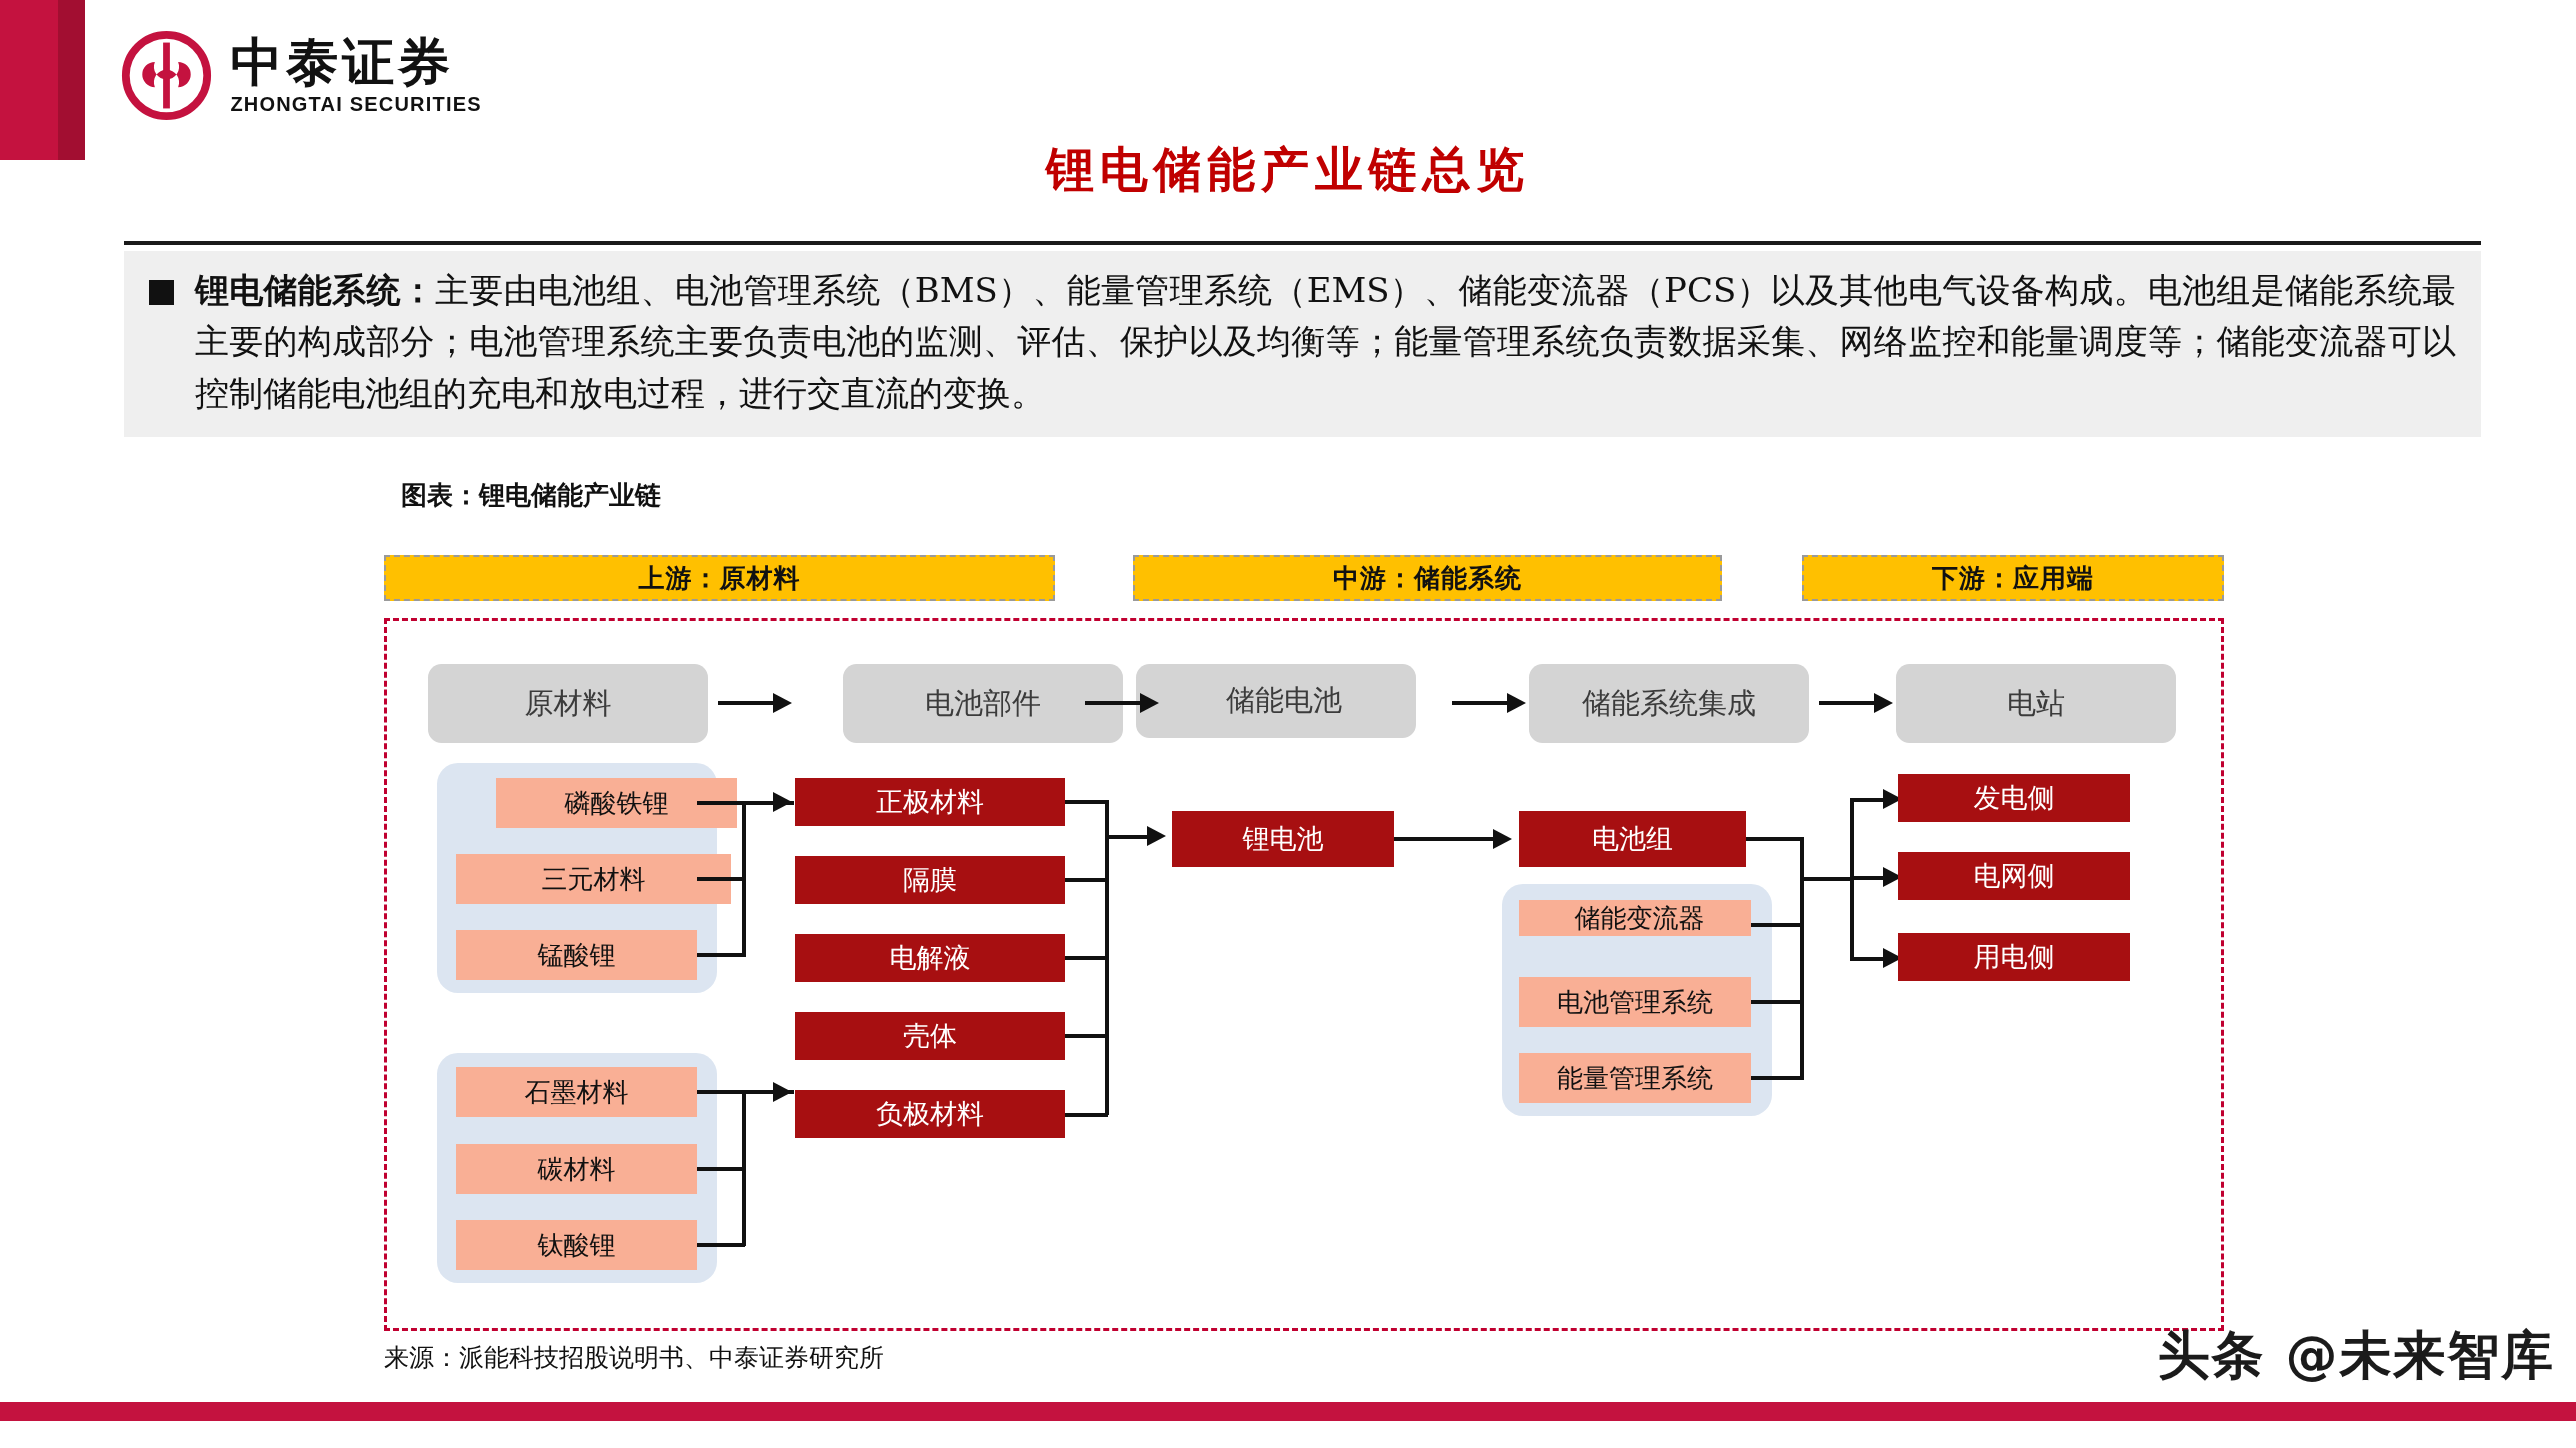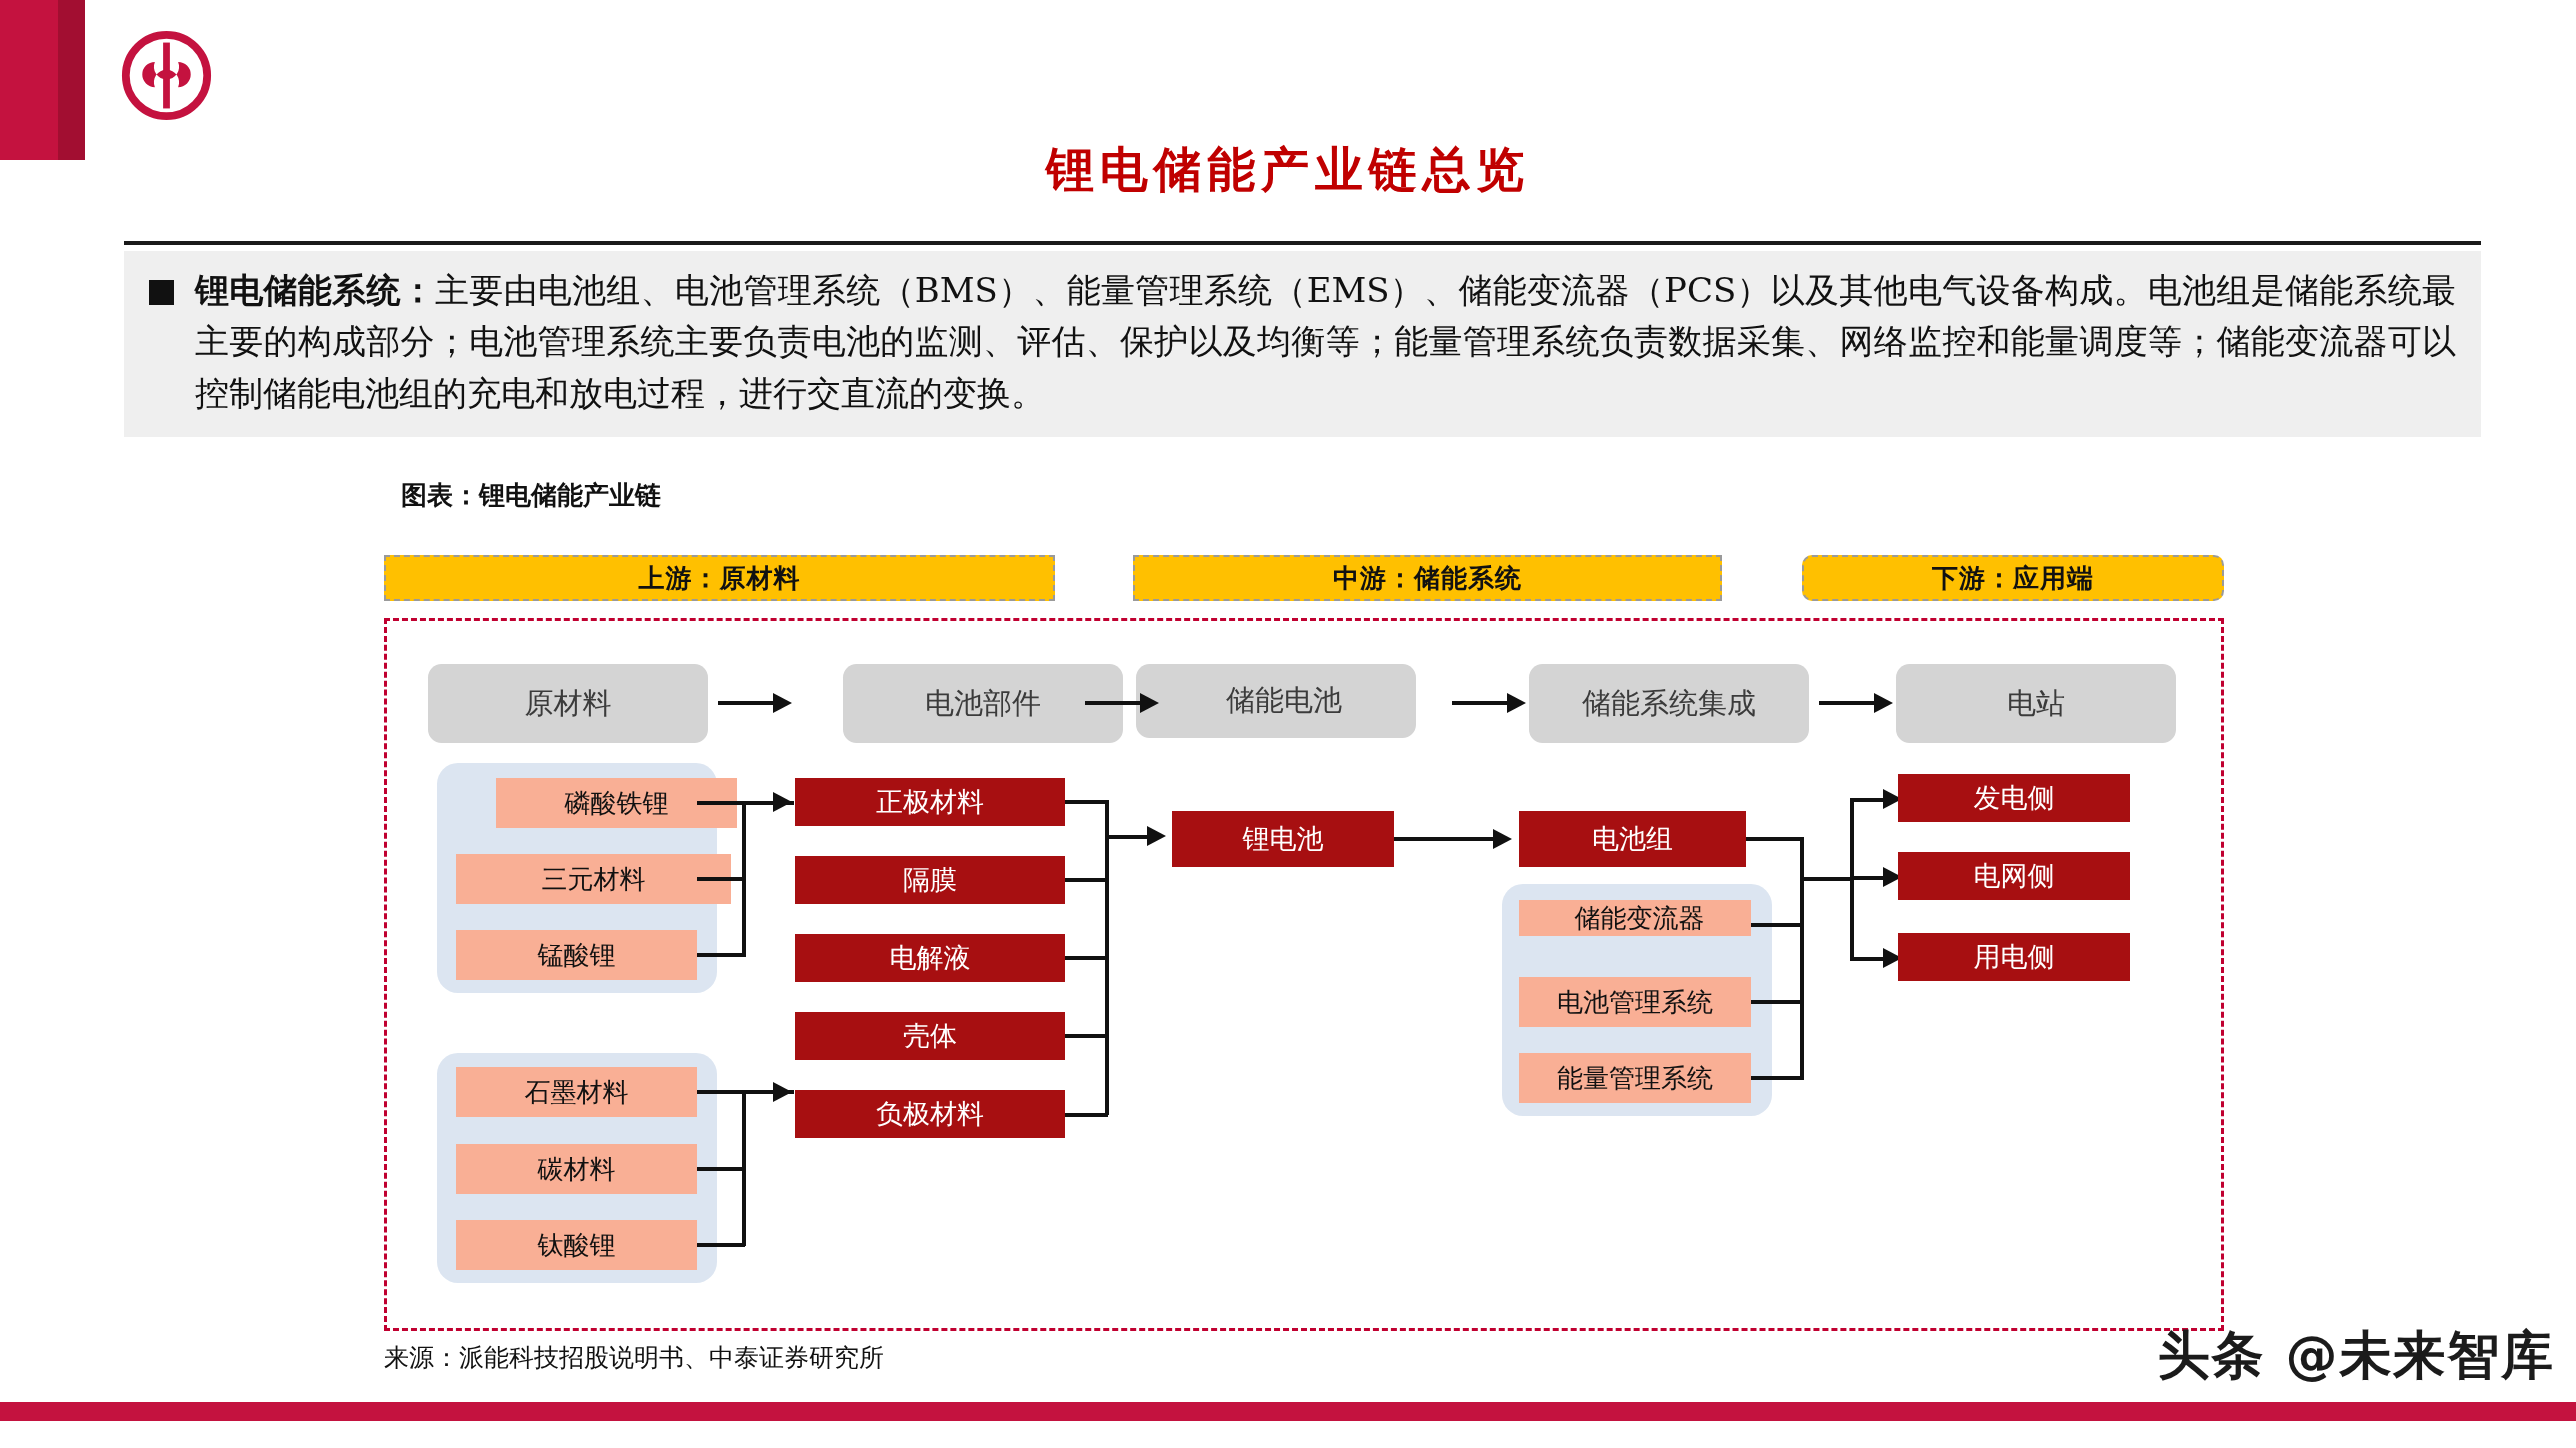--- a/index.html
+++ b/index.html
@@ -50,21 +50,21 @@
   .band-row{position:absolute;left:384px;top:555px;width:1840px;height:46px;}
   .band{
     position:absolute;top:0;height:46px;
     background:#FFC000;border:2.9px dashed #9A9A9A;box-sizing:border-box;
     display:flex;align-items:center;justify-content:center;
     font-family:"DejaVu Serif","Liberation Serif",serif;
     font-size:26px;font-weight:700;color:#111;letter-spacing:1px;
   }
   .band-0{left:0px;width:671px;}
   .band-1{left:749px;width:589px;}
-  .band-2{left:1418px;width:422px;border-radius:10px;}
+  .band-2{left:1418px;width:422px;}
 
   .dashframe{
     position:absolute;left:384px;top:618px;width:1840px;height:713px;
     border:3.9px dashed #C00030;box-sizing:border-box;
   }
 
   
   .node{
     position:absolute;box-sizing:border-box;
     display:flex;align-items:center;justify-content:center;
@@ -112,20 +112,24 @@
 <div class="brandbar-b"></div>
 
 <div class="logo-wrap">
   <div class="logo-mark">
     <svg width="93" height="93" viewBox="0 0 96 96" aria-hidden="true">
       <circle cx="48" cy="48" r="42" fill="none" stroke="#C4123F" stroke-width="8"></circle>
       <path d="M48 14 L48 82" stroke="#C4123F" stroke-width="7"></path>
       <path d="M36 34 a13 13 0 1 0 0 26 a13 13 0 1 1 24 0 a13 13 0 1 0 0 -26 a13 13 0 1 1 -24 0 Z" fill="#C4123F"></path>
     </svg>
   </div>
+  <div class="logo-text">
+    <div class="logo-cn">中泰证券</div>
+    <div class="logo-en">ZHONGTAI SECURITIES</div>
+  </div>
 </div>
 
 <div class="rule"></div>
 
 <div class="page-title">锂电储能产业链总览</div>
 
 <div class="intro">
   <div class="intro-row">
     <div class="bullet"></div>
     <div class="intro-text"><b>锂电储能系统：</b><span>主要由电池组、电池管理系统（BMS）、能量管理系统（EMS）、储能变流器（PCS）以及其他电气设备构成。电池组是储能系统最主要的构成部分；电池管理系统主要负责电池的监测、评估、保护以及均衡等；能量管理系统负责数据采集、网络监控和能量调度等；储能变流器可以控制储能电池组的充电和放电过程，进行交直流的变换。</span></div>

